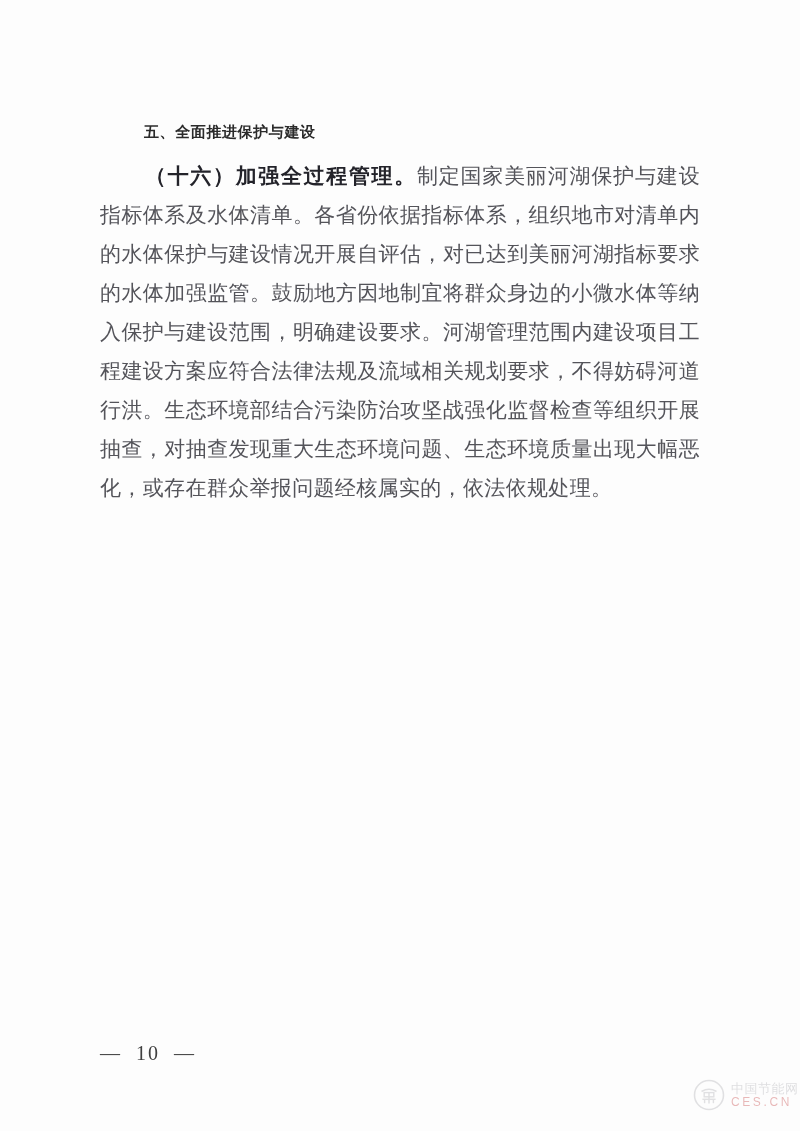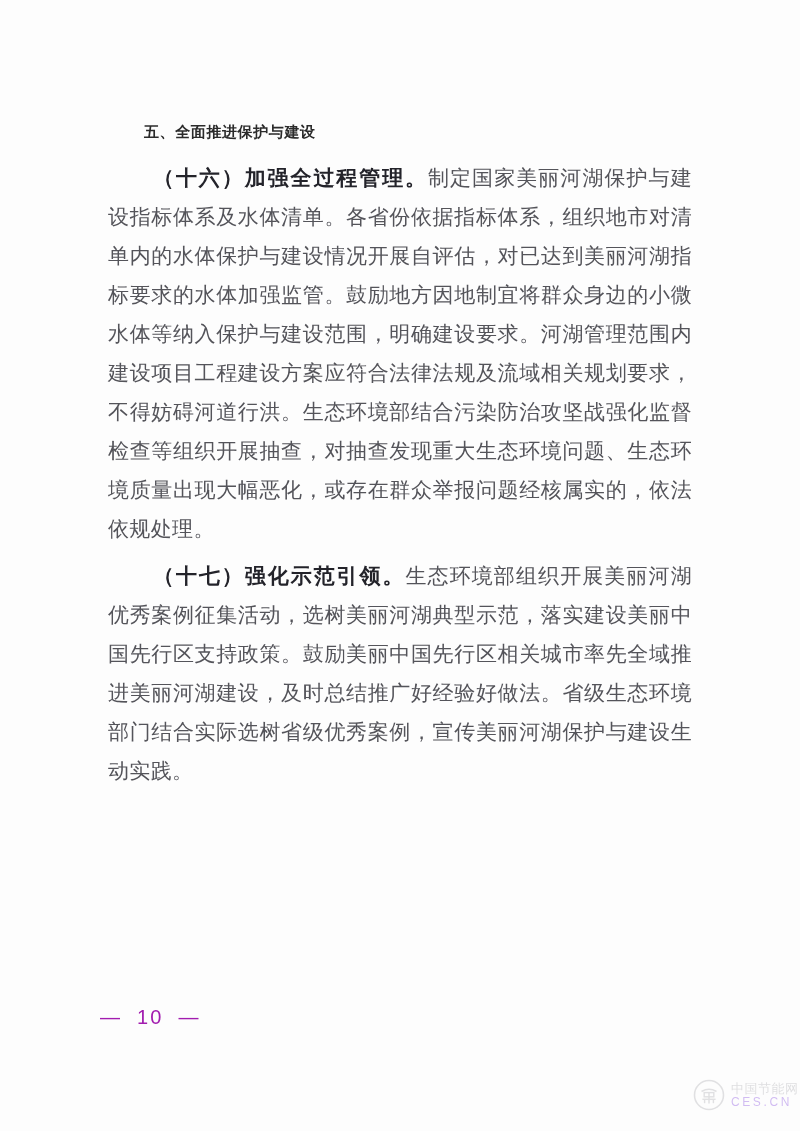--- a/index.html
+++ b/index.html
@@ -39,44 +39,44 @@
     line-height: 39px;
     margin: 0 0 6px 0;
   }
 
   .para {
     font-family: "Liberation Serif", "DejaVu Serif", serif;
     font-size: 21px;
     line-height: 39px;
     color: #54545a;
     text-indent: 45px;
-    margin: 8px;
+    margin: 0;
     text-align: justify;
     text-justify: inter-character;
     letter-spacing: 0.35px;
   }
 
   .para .lead {
     font-weight: bold;
     color: #23232a;
     letter-spacing: 1.2px;
   }
 
   .para + .para {
     margin-top: 0;
   }
 
   
   .page-number {
     position: absolute;
     left: 100px;
-    top: 1006px;
-    font-family: Liberation Sans, sans-serif;
+    top: 1042px;
+    font-family: Liberation Serif, serif;
     font-size: 20px;
-    color: #a21caf;
+    color: #404040;
     letter-spacing: 2px;
     white-space: pre;
   }
 
   
   .watermark {
     position: absolute;
     left: 692px;
     top: 1078px;
     display: flex;
@@ -99,41 +99,38 @@
   .watermark .wm-cn {
     font-family: "Liberation Sans", "DejaVu Sans", sans-serif;
     font-size: 13px;
     color: #9a9aa0;
     letter-spacing: 0.5px;
     white-space: nowrap;
   }
   .watermark .wm-en {
     font-family: "Liberation Sans", "DejaVu Sans", sans-serif;
     font-size: 12px;
-    color: #6d28d9;
+    color: #b91c1c;
     letter-spacing: 2.6px;
     white-space: nowrap;
   }
 </style>
 </head>
 <body>
 
 <div class="page">
 
   <div class="content">
 
     <h2 class="section-heading">五、全面推进保护与建设</h2>
 
     <p class="para">
       <span class="lead">（十六）加强全过程管理。</span><span>制定国家美丽河湖保护与建设指标体系及水体清单。各省份依据指标体系，组织地市对清单内的水体保护与建设情况开展自评估，对已达到美丽河湖指标要求的水体加强监管。鼓励地方因地制宜将群众身边的小微水体等纳入保护与建设范围，明确建设要求。河湖管理范围内建设项目工程建设方案应符合法律法规及流域相关规划要求，不得妨碍河道行洪。生态环境部结合污染防治攻坚战强化监督检查等组织开展抽查，对抽查发现重大生态环境问题、生态环境质量出现大幅恶化，或存在群众举报问题经核属实的，依法依规处理。</span>
     </p>
 
-    <p class="para">
-      <span class="lead">（十七）强化示范引领。</span><span>生态环境部组织开展美丽河湖优秀案例征集活动，选树美丽河湖典型示范，落实建设美丽中国先行区支持政策。鼓励美丽中国先行区相关城市率先全域推进美丽河湖建设，及时总结推广好经验好做法。省级生态环境部门结合实际选树省级优秀案例，宣传美丽河湖保护与建设生动实践。</span>
-    </p>
 
 
 
   </div>
 
   <div class="page-number">—  10  —</div>
 
   <div class="watermark">
     <span class="logo-mark">
       <svg viewBox="0 0 34 34" width="34" height="34" aria-hidden="true">

